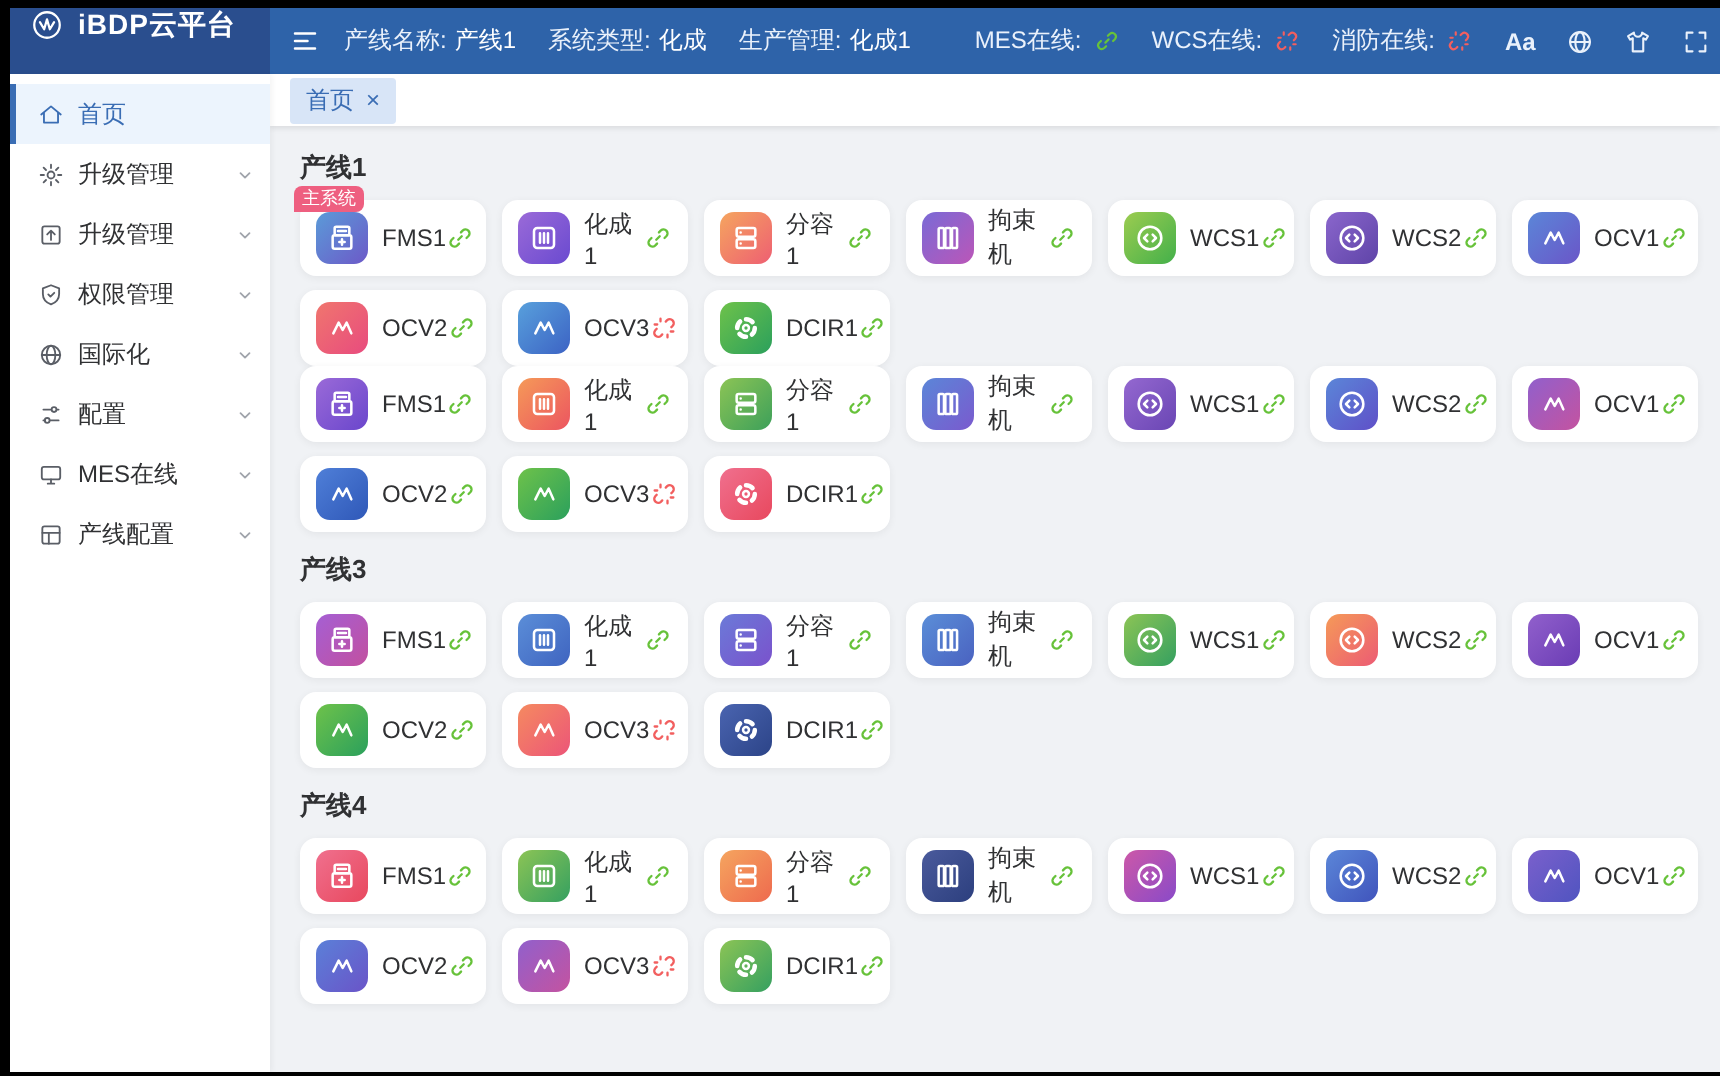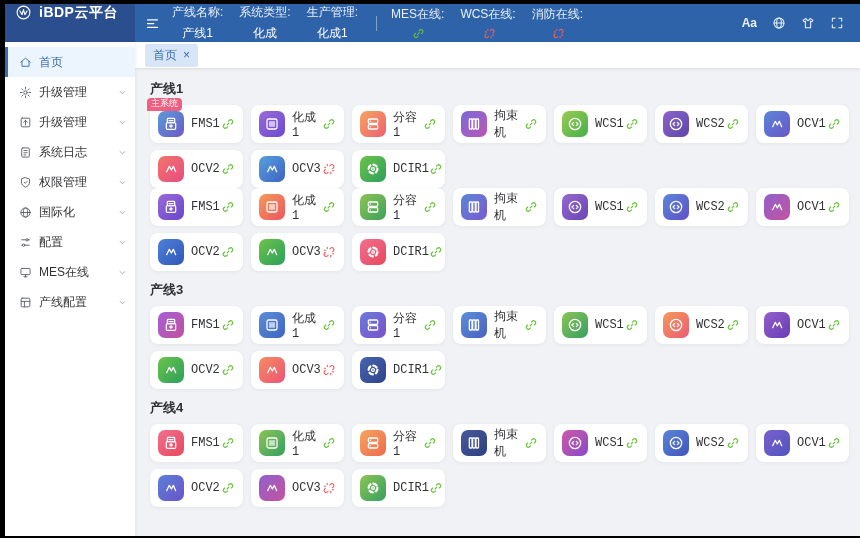--- a/index.html
+++ b/index.html
@@ -6,21 +6,21 @@
     font-family:"Liberation Sans","DejaVu Sans",sans-serif;}
   .app{position:absolute;top:4px;left:5px;right:0;bottom:2px;background:var(--content-bg,#f0f2f5);
     display:flex;flex-direction:column;overflow:hidden;}
   
   .hdr{flex:0 0 33px;background:var(--header-bg,#2e63a9);display:flex;align-items:center;
     color:#fff;font-size:12px;white-space:nowrap;}
   .logo-area{width:130px;height:100%;background:var(--logo-bg,#2a4e8e);display:flex;align-items:flex-start;
     gap:7px;padding:0 10px;box-sizing:border-box;flex:0 0 130px;}
   .logo-area .title{font-size:14px;font-weight:bold;letter-spacing:.5px;}
   .collapse{margin:0 12px 0 10px;display:flex;align-items:center;cursor:pointer;}
-  .hdr-item{margin-right:16px;display:flex;align-items:center;gap:4px;color:#eaf1fb;flex-direction:column;}
+  .hdr-item{margin-right:16px;display:flex;align-items:center;gap:4px;color:#eaf1fb;}
   .hdr-item b{font-weight:normal;color:#fff;}
   .hdr-divider{width:1px;height:15px;background:rgba(255,255,255,.4);margin:0 14px 0 2px;}
   .status-ic{display:inline-flex;align-items:center;margin-left:2px;}
   .online{color:var(--online,#67c23a);} .offline{color:var(--offline,#f25f5f);}
   .tools{margin-left:auto;display:flex;align-items:center;gap:15px;padding-right:16px;}
   .tool{display:inline-flex;align-items:center;cursor:pointer;color:#eaf1fb;font-size:12px;font-weight:bold;}
   
   .bodyrow{flex:1;display:flex;min-height:0;}
   .sidebar{flex:0 0 130px;background:#fff;padding-top:5px;box-shadow:1px 0 3px rgba(0,0,0,.05);z-index:2;}
   .menu-item{height:30px;display:flex;align-items:center;gap:7px;padding:0 8px 0 11px;
@@ -31,21 +31,21 @@
   .menu-item .chev{margin-left:auto;color:#a0a4ab;display:inline-flex;}
   
   .main{flex:1;display:flex;flex-direction:column;min-width:0;}
   .tabbar{flex:0 0 26px;background:#fff;display:flex;align-items:center;padding-left:10px;
     box-shadow:0 1px 3px rgba(0,0,0,.1);z-index:1;}
   .tab{background:#d8e5f7;color:var(--accent,#3a6db4);font-size:12px;padding:3px 8px;border-radius:2px;
     display:inline-flex;align-items:center;gap:6px;cursor:pointer;}
   .tab .x{font-size:12px;line-height:10px;cursor:pointer;}
   .content{flex:1;overflow:hidden;padding:2px 10px 0 15px;}
   .section-title{font-size:13px;font-weight:bold;color:#303133;margin:10px 0 7px;}
-  .cards{display:grid;grid-template-columns:repeat(7,93px);gap:7px 8px;font-family:Liberation Mono, monospace;}
+  .cards{display:grid;grid-template-columns:repeat(7,93px);gap:7px 8px;}
   .card{position:relative;background:#fff;border-radius:8px;height:38px;display:flex;align-items:center;
     padding:0 8px;box-shadow:0 1px 4px rgba(0,0,0,.06);cursor:pointer;box-sizing:border-box;}
   .card-icon{width:26px;height:26px;border-radius:7px;display:flex;align-items:center;justify-content:center;
     color:#fff;flex:0 0 26px;}
   .card-label{font-size:12px;color:#303133;margin-left:7px;font-weight:500;}
   .card-link{margin-left:auto;display:inline-flex;}
   .badge{position:absolute;top:-7px;left:-3px;background:var(--badge-bg,#ee5f80);color:#fff;font-size:9px;
     line-height:11px;padding:1px 4px;border-radius:4px 4px 4px 0;z-index:3;}
 </style>
 </head>
@@ -168,34 +168,20 @@
           <span>升级管理</span>
           <span class="chev">
             <svg viewBox="0 0 24 24" width="9" height="9" fill="none" stroke="currentColor" stroke-width="2.4" stroke-linecap="round" stroke-linejoin="round">
               <path d="M6 9.5l6 6 6-6"></path>
             </svg>
           </span>
         </div>
         <div class="menu-item">
           <span class="mi-ic">
             <svg viewBox="0 0 24 24" width="13" height="13" fill="none" stroke="currentColor" stroke-width="1.7" stroke-linecap="round" stroke-linejoin="round">
-              <rect x="5" y="3.5" width="14" height="17" rx="2"></rect>
-              <path d="M9 8.5h6M9 12.5h6M9 16.5h3.5"></path>
-            </svg>
-          </span>
-          <span>系统日志</span>
-          <span class="chev">
-            <svg viewBox="0 0 24 24" width="9" height="9" fill="none" stroke="currentColor" stroke-width="2.4" stroke-linecap="round" stroke-linejoin="round">
-              <path d="M6 9.5l6 6 6-6"></path>
-            </svg>
-          </span>
-        </div>
-        <div class="menu-item">
-          <span class="mi-ic">
-            <svg viewBox="0 0 24 24" width="13" height="13" fill="none" stroke="currentColor" stroke-width="1.7" stroke-linecap="round" stroke-linejoin="round">
               <path d="M12 3l7.5 2.8V11c0 4.8-3.2 8-7.5 9.7C7.7 19 4.5 15.8 4.5 11V5.8z"></path>
               <path d="M9.5 11.5l2 2 3.5-3.5"></path>
             </svg>
           </span>
           <span>权限管理</span>
           <span class="chev">
             <svg viewBox="0 0 24 24" width="9" height="9" fill="none" stroke="currentColor" stroke-width="2.4" stroke-linecap="round" stroke-linejoin="round">
               <path d="M6 9.5l6 6 6-6"></path>
             </svg>
           </span>

